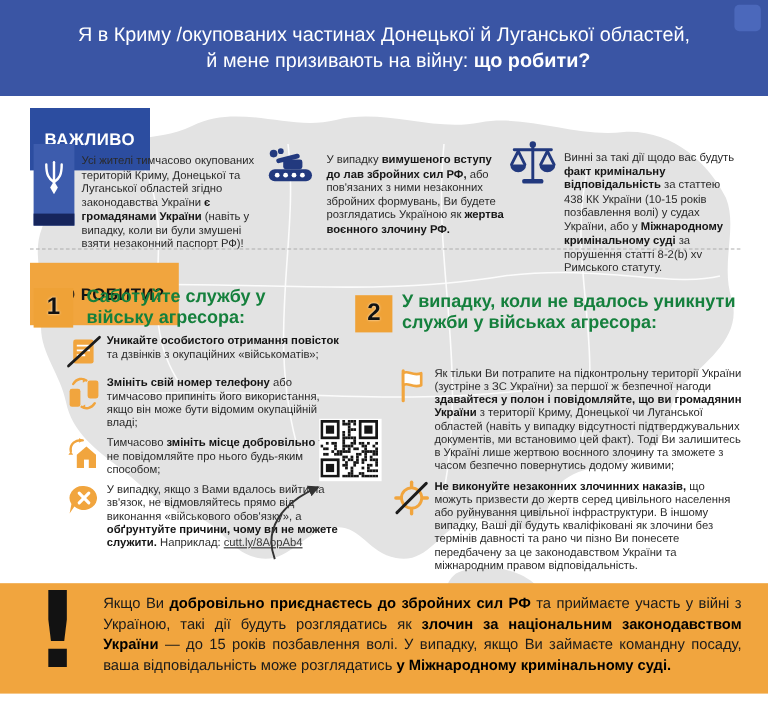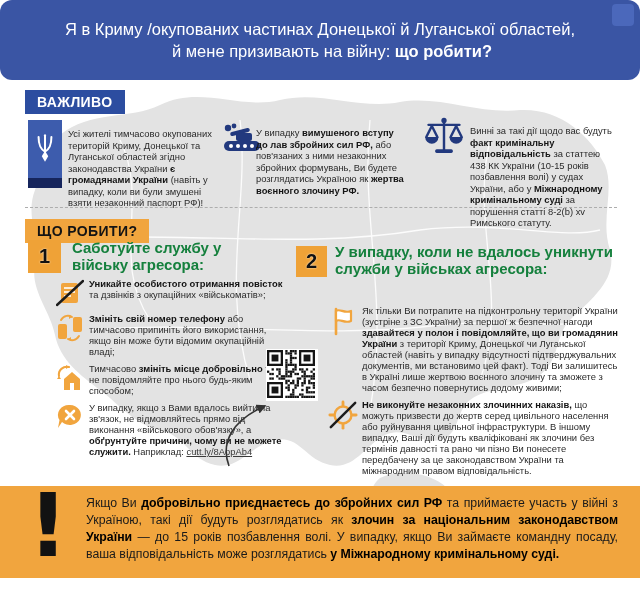--- a/index.html
+++ b/index.html
@@ -1,28 +1,28 @@
 <!DOCTYPE html>
 <html><head>
 <meta charset="utf-8">
 <style>
   html,body{margin:0;padding:0;background:#ffffff;}
   .canvas{position:relative;width:640px;height:589px;background:#ffffff;overflow:hidden;
           font-family:"Liberation Sans","DejaVu Sans",sans-serif;color:#2a2a2a;}
   
   .header{position:absolute;left:0;top:0;width:640px;height:80px;background:#3a55a4;
-          display:flex;flex-direction:column;justify-content:center;align-items:center;border-radius:12px;}
+          display:flex;flex-direction:column;justify-content:center;align-items:center;}
   .header .l1{color:#ffffff;font-size:16.5px;line-height:1.35;}
   .header .l2{color:#ffffff;font-size:16.5px;line-height:1.35;margin-left:24px;}
   .header .l2 b{font-weight:800;}
   .corner-mark{position:absolute;right:6px;top:4px;width:22px;height:22px;border-radius:4px;background:#4b68bb;}
   
   .map{position:absolute;left:0;top:80px;}
   
-  .lbl{position:absolute;font-weight:800;font-size:14px;letter-spacing:.4px;padding:4px 12px;}
+  .lbl{position:absolute;font-weight:800;font-size:14px;letter-spacing:.4px;padding:18px 12px;}
   .lbl-important{left:25px;top:90px;background:#2c4da0;color:#ffffff;}
   .lbl-whattodo{left:25px;top:219px;background:#f1a53e;color:#141414;}
   .imp-text{position:absolute;font-size:9.4px;line-height:1.22;color:#2a2a2a;}
   .imp-text b{font-weight:800;color:#151515;}
   .tryzub-box{position:absolute;left:28px;top:120px;width:34px;height:58px;background:#3d5cad;
               display:flex;align-items:center;justify-content:center;border-bottom:10px solid #16255c;}
   .icon-abs{position:absolute;}
   
   .dashed{position:absolute;left:25px;top:207px;width:592px;border-top:1.6px dashed #adadad;}
   
@@ -96,21 +96,21 @@
         <rect x="2" y="19" width="36" height="10" rx="5"></rect>
       </g>
       <g fill="#ffffff">
         <circle cx="9" cy="24" r="2"></circle>
           <circle cx="16" cy="24" r="2"></circle>
           <circle cx="23" cy="24" r="2"></circle>
           <circle cx="30" cy="24" r="2"></circle>
       </g>
     </svg>
   </span>
-  <p class="imp-text seg" style="left:256px;top:118px;width:150px;"><span>У випадку </span><b>вимушеного вступу до лав збройних сил РФ,</b><span> або пов'язаних з ними незаконних збройних формувань, Ви будете розглядатись Україною як </span><b>жертва воєнного злочину РФ.</b></p>
+  <p class="imp-text seg" style="left:272px;top:118px;width:150px;"><span>У випадку </span><b>вимушеного вступу до лав збройних сил РФ,</b><span> або пов'язаних з ними незаконних збройних формувань, Ви будете розглядатись Україною як </span><b>жертва воєнного злочину РФ.</b></p>
 
   <span class="icon-abs" style="left:424px;top:116px;">
     <svg width="40" height="42" viewBox="0 0 36 38">
       <g stroke="#22397e" stroke-width="2.2" fill="none" stroke-linecap="round">
         <path d="M18,5 V30"></path>
         <path d="M4,8 H32"></path>
         <path d="M7,9 L2,19 M7,9 L12,19"></path>
         <path d="M29,9 L24,19 M29,9 L34,19"></path>
       </g>
       <circle cx="18" cy="4" r="2.4" fill="#22397e"></circle>

